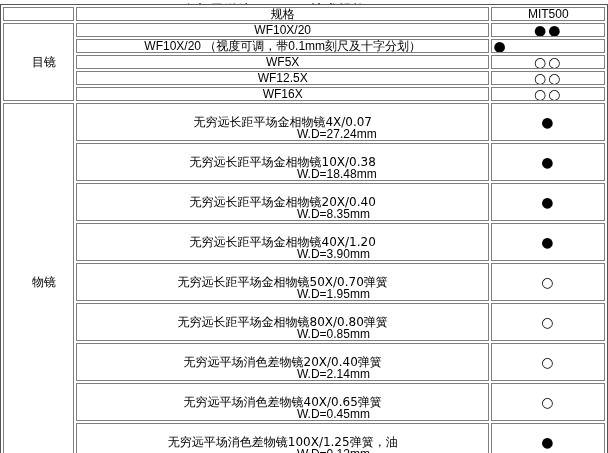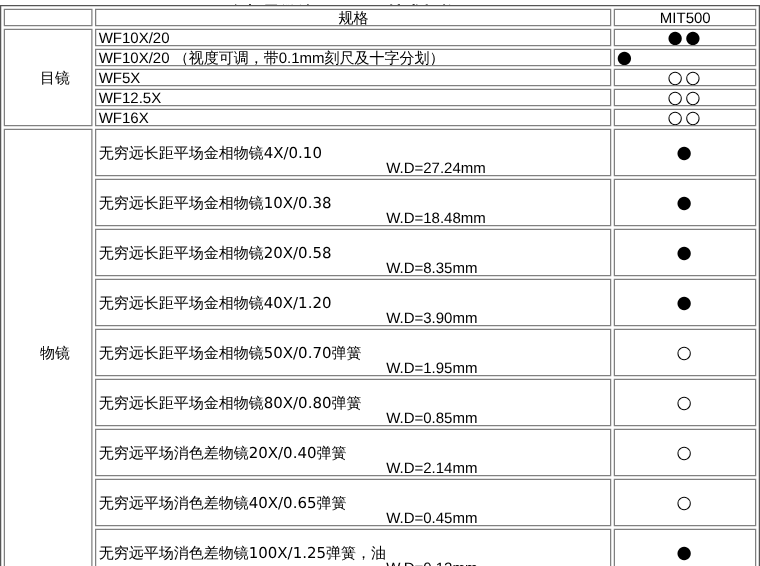--- a/index.html
+++ b/index.html
@@ -8,27 +8,27 @@
   
   .clipped-title { height:4px; overflow:hidden; text-align:center; transform:translateX(-30px); }
   .clipped-title span { display:inline-block; font-weight:bold; font-size:14px; line-height:14px; margin-top:-11px; }
 
   table { width:606px; table-layout:fixed; border-collapse:separate; border-spacing:2px;
           border:1px solid #555; background:#fff; }
   td { border:1px solid #808080; font-size:12px; line-height:12px; vertical-align:middle;
        padding:0 2px; overflow:hidden; }
   col.c1 { width:70px; } col.c2 { width:408px; } col.c3 { width:112px; }
   td.cat  { text-align:center; white-space:pre-line;padding-left:13px; }
-  td.spec { text-align:left; white-space:pre-line; }
+  td.spec { text-align:center; white-space:pre-line; }
   td.center { text-align:center; }
   td.mark { text-align:center; font-size:14px; line-height:12px; letter-spacing:2px;
             font-family:"DejaVu Sans", sans-serif; padding:0; }
   td.mark.left { text-align:left; padding-left:1px; }
   td.rel { position:relative; }
-  .wd { position:absolute; left:232px; }
+  .wd { position:absolute; left:220px; }
   .mono { font-family:Liberation Sans, sans-serif; }
 </style>
 </head>
 <body>
 
 <div class="clipped-title">
   <span>金相显微镜MIT500技术规格</span>
 </div>
 
 <table>
@@ -63,35 +63,35 @@
     <td class="mark">○○</td>
   </tr>
   <tr>
     <td class="spec mono">WF16X</td>
     <td class="mark">○○</td>
   </tr>
 
   <tr>
     <td class="cat" rowspan="9">物镜</td>
     <td class="spec rel">
-      <span>无穷远长距平场金相物镜4X/0.10</span>
+      <span>无穷远长距平场金相物镜4X/0.07</span>
       <span class="wd mono">W.D=27.24mm</span>
     </td>
     <td class="mark">●</td>
   </tr>
   <tr>
     <td class="spec rel">
       <span>无穷远长距平场金相物镜10X/0.38</span>
       <span class="wd mono">W.D=18.48mm</span>
     </td>
     <td class="mark">●</td>
   </tr>
   <tr>
     <td class="spec rel">
-      <span>无穷远长距平场金相物镜20X/0.58</span>
+      <span>无穷远长距平场金相物镜20X/0.40</span>
       <span class="wd mono">W.D=8.35mm</span>
     </td>
     <td class="mark">●</td>
   </tr>
   <tr>
     <td class="spec rel">
       <span>无穷远长距平场金相物镜40X/1.20</span>
       <span class="wd mono">W.D=3.90mm</span>
     </td>
     <td class="mark">●</td>

